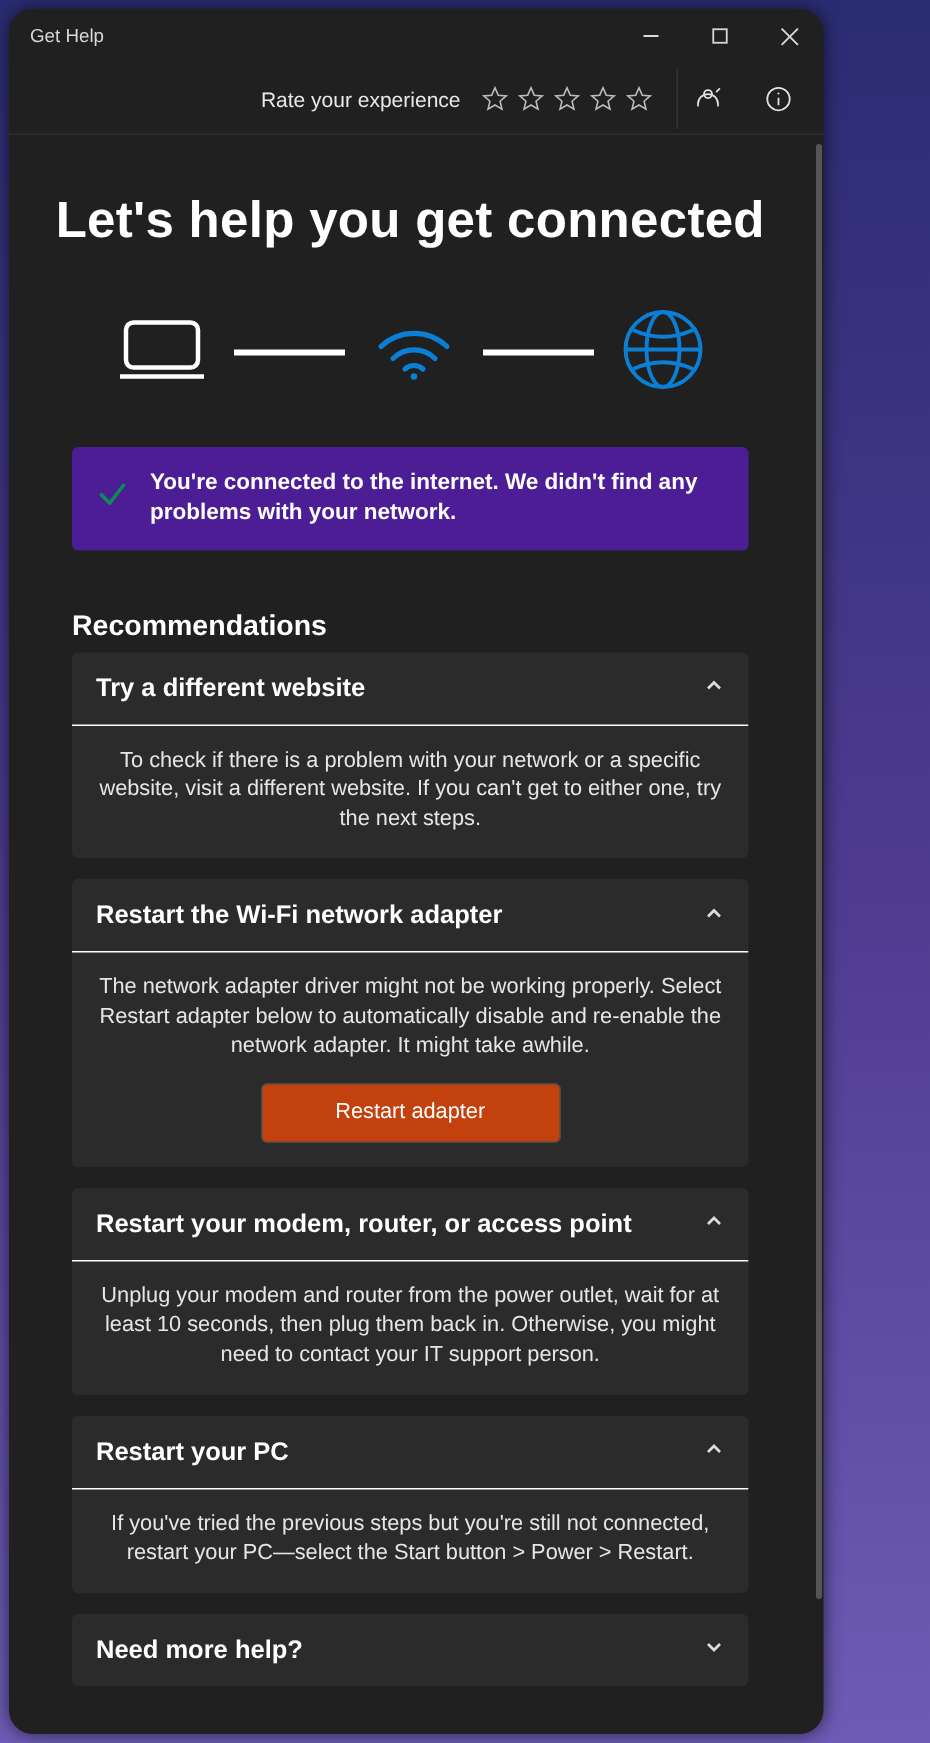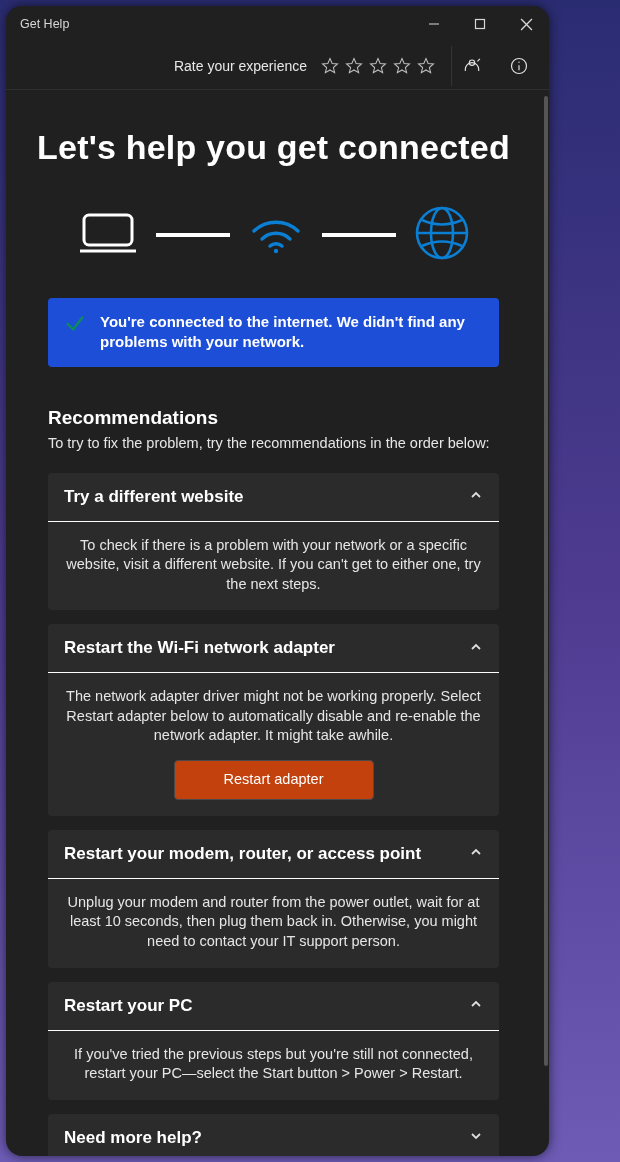--- a/index.html
+++ b/index.html
@@ -86,24 +86,24 @@
   }
   .diagram .line {
     width: 74px; height: 0; border-top: 4px solid #ffffff;
   }
   .dev-laptop svg { width: 60px; height: 44px; stroke:#ffffff; fill:none; stroke-width:3; }
   .dev-wifi   svg { width: 56px; height: 44px; stroke:#0a7fd4; fill:none; stroke-width:3.4; stroke-linecap:round;}
   .dev-globe  svg { width: 56px; height: 56px; stroke:#0a7fd4; fill:none; stroke-width:2.6; }
   
   .inner { padding: 0 42px; }
   .banner {
-    background:#1d4ed8;
+    background:#4c1d95;
     color:#ffffff;
     border-radius:4px;
-    display:flex; align-items:flex-start;
+    display:flex; align-items:center;
     padding: 14px 16px;
     gap: 14px;
     font-weight:600;
     font-size:15px;
     line-height:1.35;
   }
   .banner .chk svg { width:22px; height:22px; stroke:#0e8a5c; fill:none; stroke-width:2.6; stroke-linecap:round; stroke-linejoin:round;}
   
   .rec-head {
     font-size: 19px; font-weight:600; margin-top:40px; margin-bottom:6px;
@@ -247,21 +247,20 @@
         <div class="banner">
           <span class="chk">
             <svg viewBox="0 0 24 24">
                 <polyline points="4,13 10,19 20,6"></polyline>
               </svg>
           </span>
           <span>You're connected to the internet. We didn't find any problems with your network.</span>
         </div>
 
         <h2 class="rec-head">Recommendations</h2>
-        <p class="rec-sub">To try to fix the problem, try the recommendations in the order below:</p>
 
         <div class="card">
           <div class="card-head">
             <span class="card-title">Try a different website</span>
             <span class="chev"><svg viewBox="0 0 14 14">
                   <polyline points="3,9 7,5 11,9"></polyline>
                 </svg></span>
           </div>
           <div class="card-body">To check if there is a problem with your network or a specific website, visit a different website. If you can't get to either one, try the next steps.</div>
         </div>

